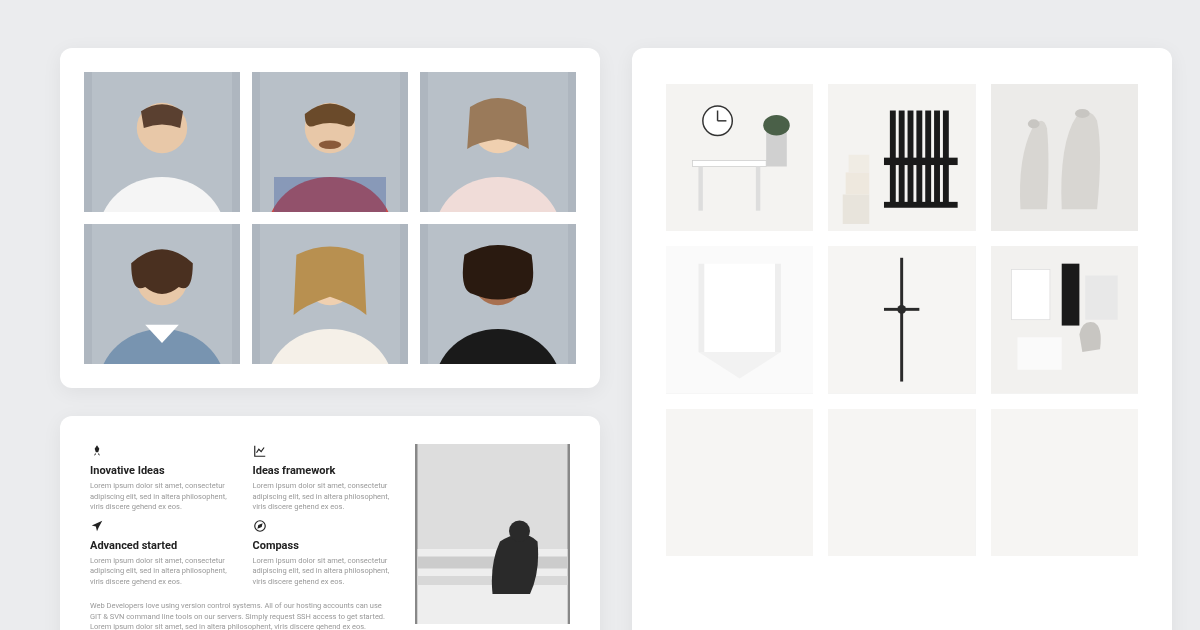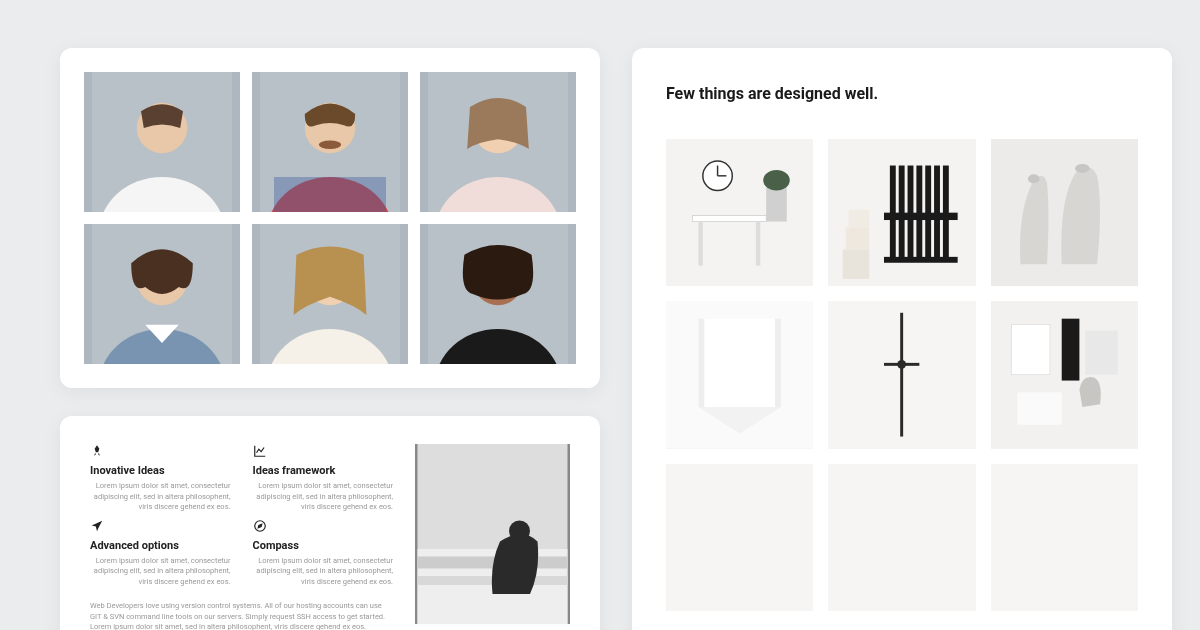--- a/index.html
+++ b/index.html
@@ -65,21 +65,20 @@
   font-size: 13px;
   color: #222;
   margin-bottom: 4px;
   display: block;
   height: 16px;
 }
 .feature p {
   font-size: 7.5px;
   line-height: 1.4;
   color: #999;
-  text-align: right;
 }
 .features-img {
   width: 155px;
   height: 180px;
   background: #888;
 }
 .features-img svg { width: 100%; height: 100%; display: block; }
 .features-footer {
   font-size: 7.5px;
   line-height: 1.4;
@@ -200,21 +199,21 @@
           </span>
           <h4>Ideas framework</h4>
           <p>Lorem ipsum dolor sit amet, consectetur adipiscing elit, sed in altera philosophent, viris discere gehend ex eos.</p>
         </div>
         <div class="feature">
           <span class="icon">
             <svg width="14" height="14" viewBox="0 0 24 24" fill="#222">
                 <path d="M21 3 L3 11 L10 13 L12 21 L15 14 L21 3 Z"></path>
               </svg>
           </span>
-          <h4>Advanced options</h4>
+          <h4>Advanced started</h4>
           <p>Lorem ipsum dolor sit amet, consectetur adipiscing elit, sed in altera philosophent, viris discere gehend ex eos.</p>
         </div>
         <div class="feature">
           <span class="icon">
             <svg width="14" height="14" viewBox="0 0 24 24" fill="none" stroke="#222" stroke-width="2">
                 <circle cx="12" cy="12" r="9"></circle>
                 <path d="M15 9 L10 11 L9 15 L14 13 Z" fill="#222"></path>
               </svg>
           </span>
           <h4>Compass</h4>
@@ -230,21 +229,20 @@
           <rect y="75" width="100" height="8" fill="#ccc"></rect>
           <rect y="88" width="100" height="6" fill="#d8d8d8"></rect>
           <path d="M55 65 Q70 55 80 65 Q82 85 75 100 L50 100 Q48 80 55 65 Z" fill="#2a2a2a"></path>
           <circle cx="68" cy="58" r="7" fill="#2a2a2a"></circle>
         </svg>
     </div>
   </div>
 </div>
 
 <div class="card card-gallery">
-  <h2>Few things are designed well.</h2>
   <div class="gallery-grid">
     <div class="gallery-item">
       <svg viewBox="0 0 100 100">
           <rect width="100" height="100" fill="#f4f3f1"></rect>
           <rect x="18" y="52" width="50" height="4" fill="#fff" stroke="#ccc" stroke-width="0.5"></rect>
           <rect x="22" y="56" width="3" height="30" fill="#ddd"></rect>
           <rect x="61" y="56" width="3" height="30" fill="#ddd"></rect>
           <circle cx="35" cy="25" r="10" fill="#fff" stroke="#333" stroke-width="1"></circle>
           <line x1="35" y1="25" x2="35" y2="18" stroke="#333" stroke-width="1"></line>
           <line x1="35" y1="25" x2="41" y2="25" stroke="#333" stroke-width="1"></line>

